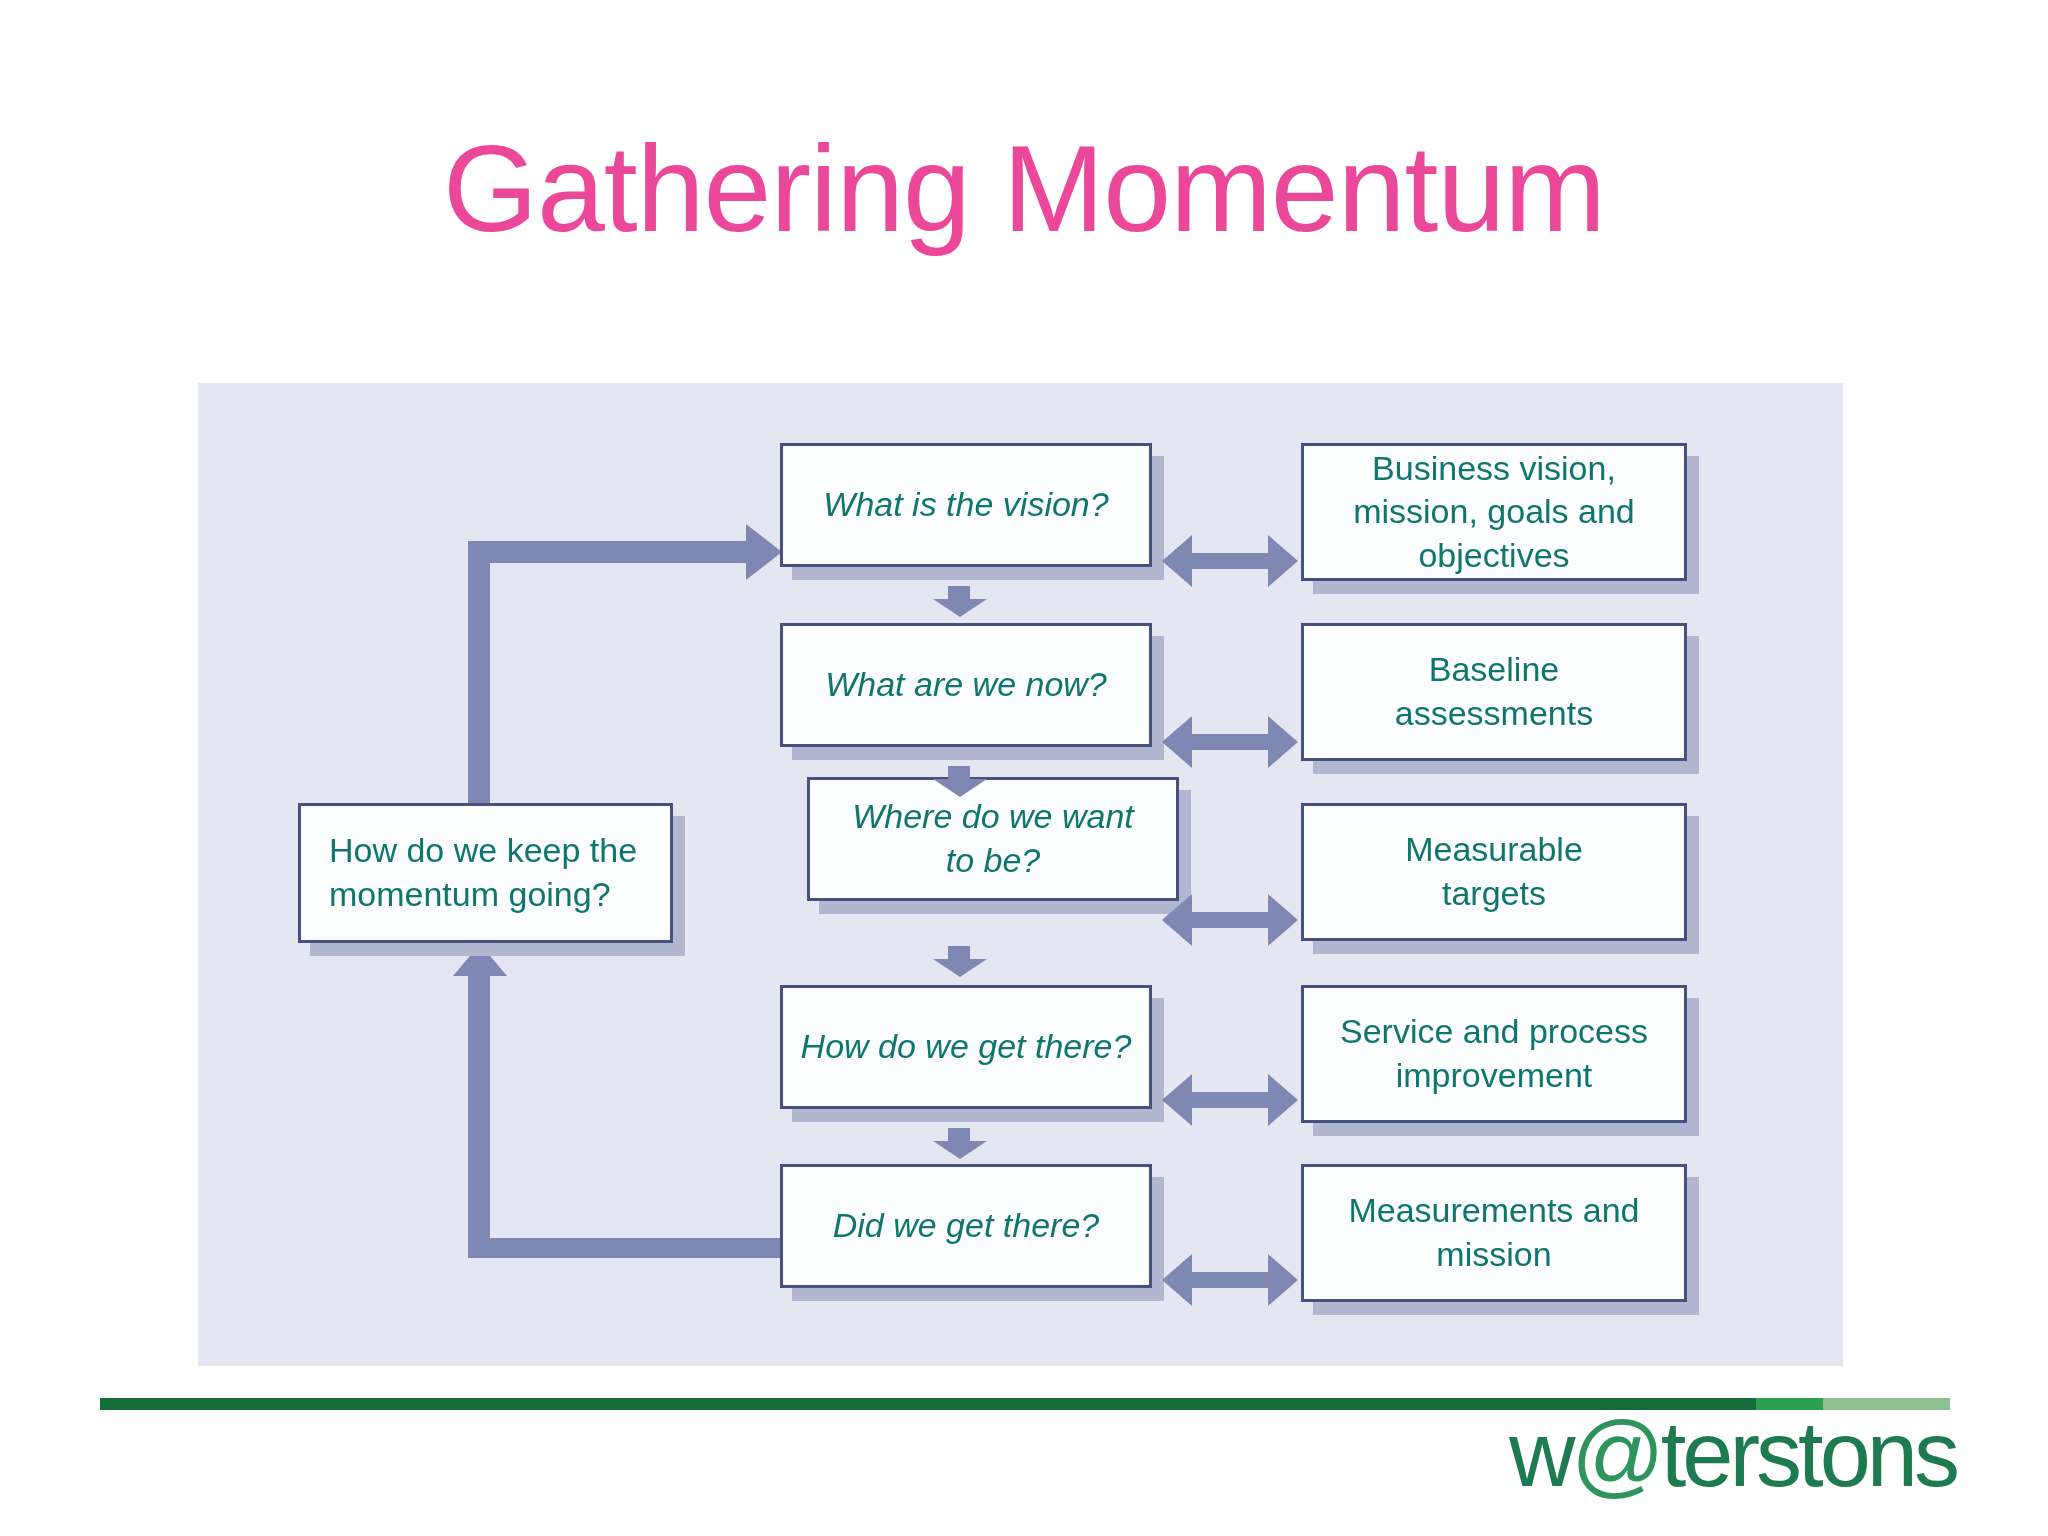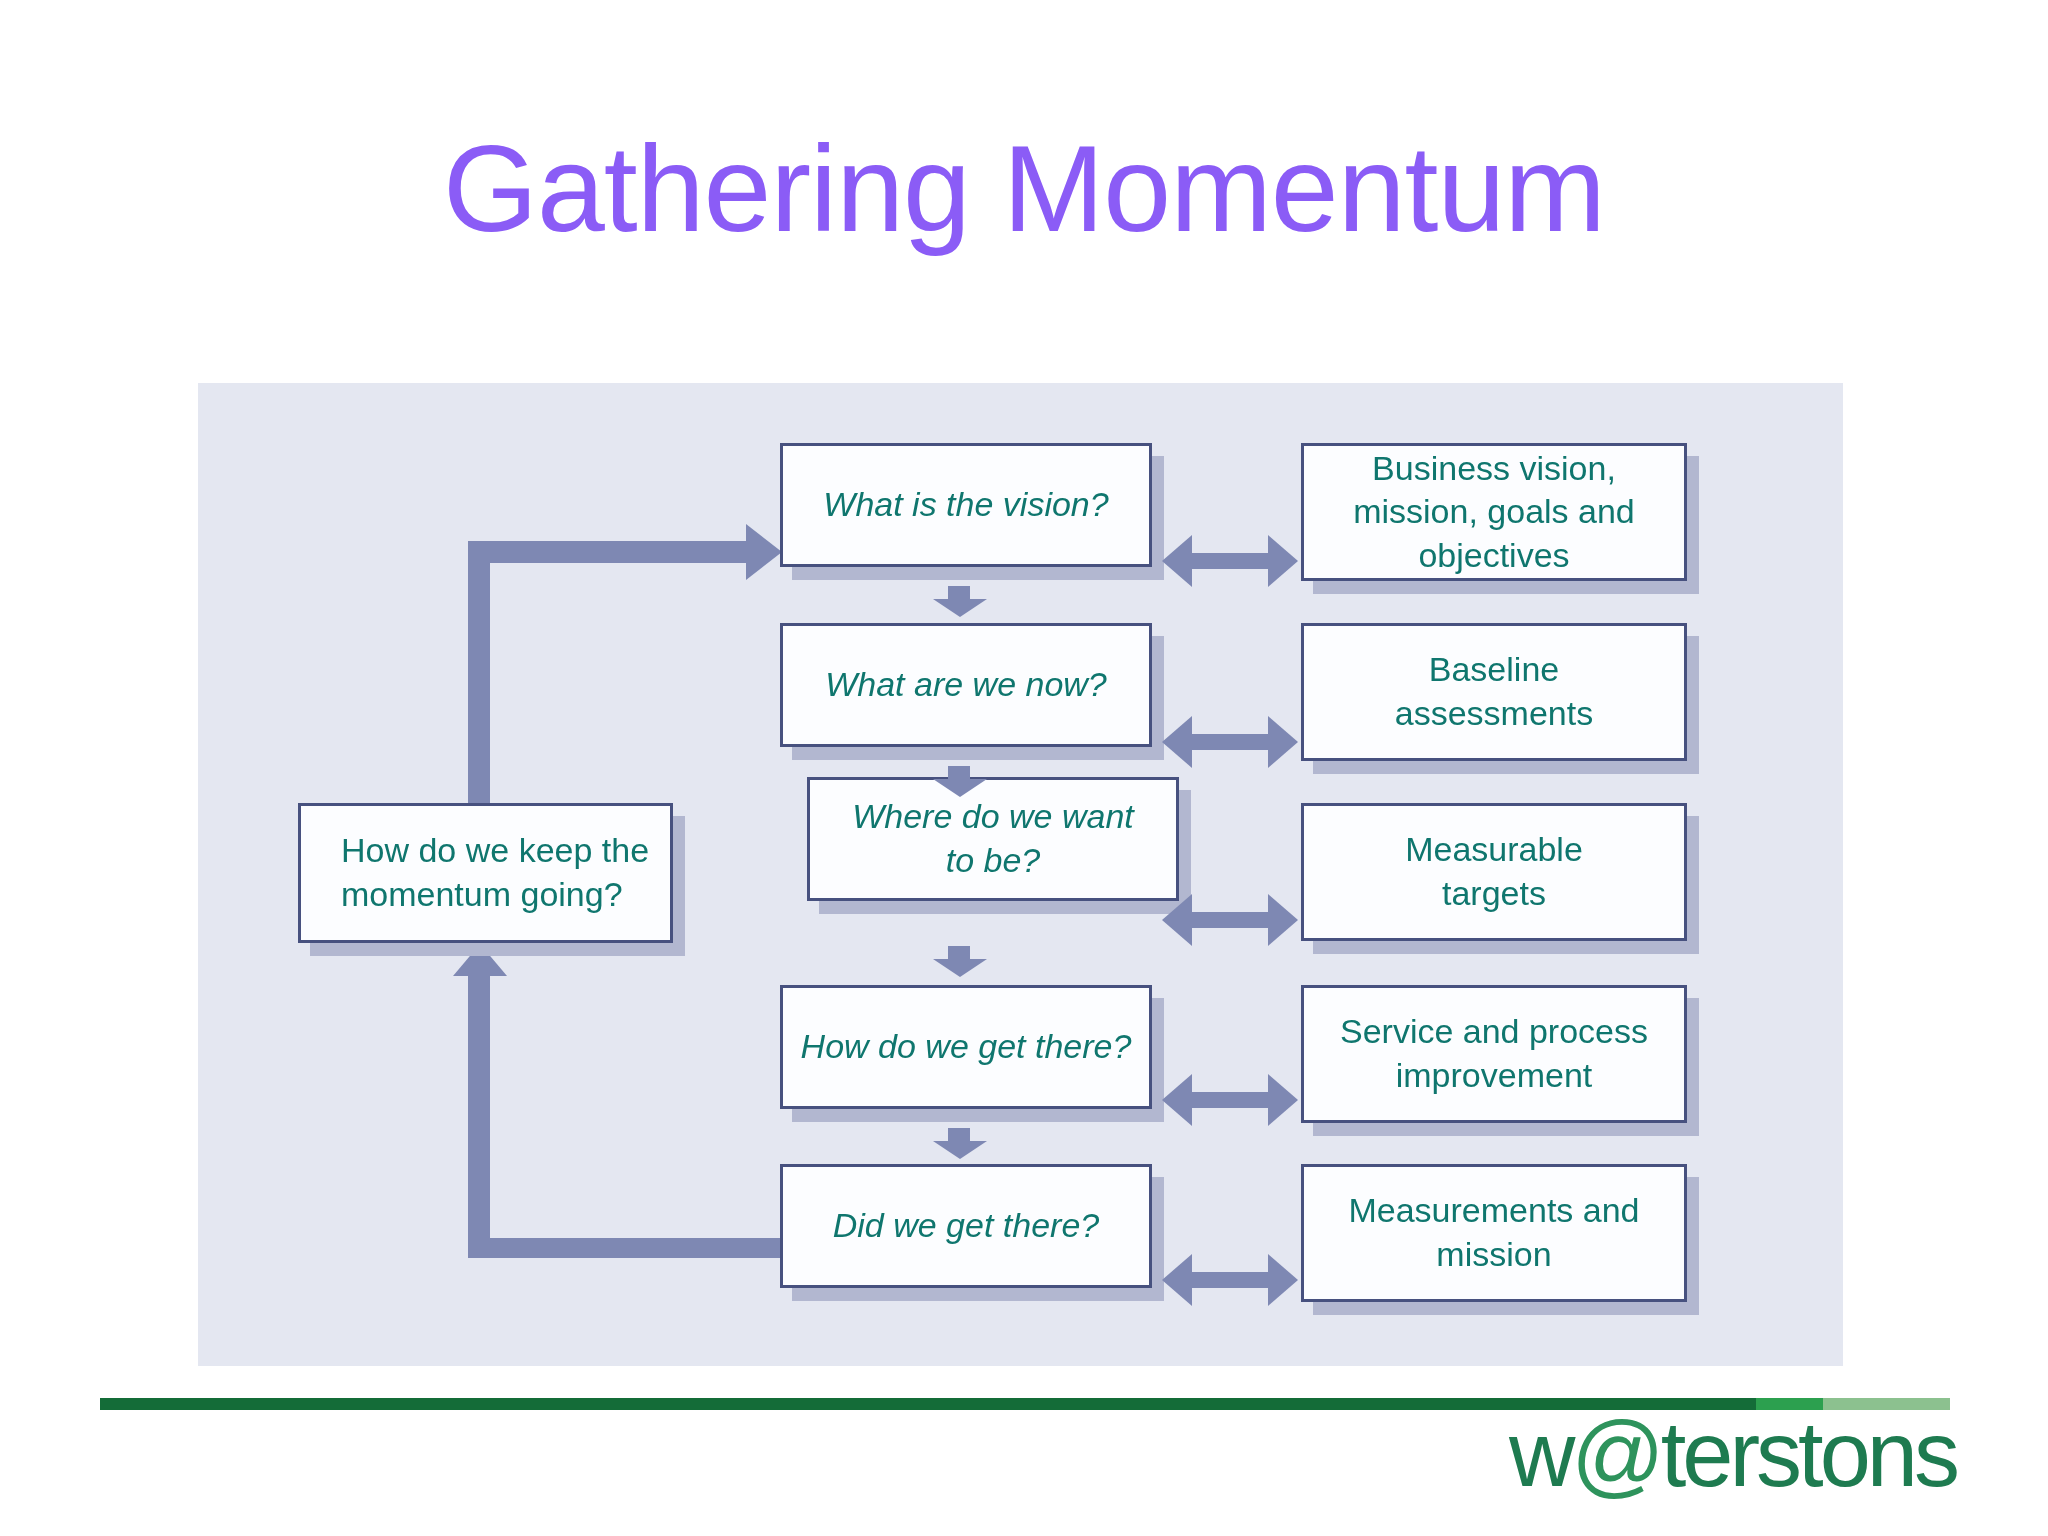--- a/index.html
+++ b/index.html
@@ -2,40 +2,40 @@
 <html><head>
 <meta charset="utf-8">
 <style>
   html,body{margin:0;padding:0;background:#ffffff;}
   .slide{
     position:relative;width:2048px;height:1536px;background:#ffffff;overflow:hidden;
     font-family:"Liberation Sans", sans-serif;
   }
   .title{
     position:absolute;top:86px;left:0;width:100%;
-    text-align:center;font-size:122px;font-weight:normal;color:#8b5cf6;
+    text-align:center;font-size:122px;font-weight:normal;color:#ec4899;
     letter-spacing:-1px;line-height:1;margin-top:42px;
   }
   .panel{
     position:absolute;left:198px;top:383px;width:1645px;height:983px;
     background:#e4e7f1;
   }
   .box{
     position:absolute;box-sizing:border-box;
     background:#fcfdff;border:3px solid #47517f;
     box-shadow:12px 13px 0 #b2b7d0;
     display:flex;align-items:center;justify-content:center;
     text-align:center;white-space:pre-line;
     color:#0f766e;font-size:34px;line-height:1.28;font-weight:normal;
   }
   .qbox{left:780px;width:372px;height:124px;font-style:italic;}
   .obox{left:1301px;width:386px;height:138px;}
   .kbox{
     left:298px;top:803px;width:375px;height:140px;
-    justify-content:flex-start;text-align:left;padding-left:40px;
+    justify-content:flex-start;text-align:left;padding-left:28px;
   }
   
   .darrow{position:absolute;left:933px;width:54px;height:32px;}
   .darrow .stub{position:absolute;left:15px;top:0;width:22px;height:13px;background:#7e88b3;}
   .darrow .head{
     position:absolute;left:0;top:13px;width:0;height:0;
     border-left:27px solid transparent;border-right:27px solid transparent;
     border-top:18px solid #7e88b3;
   }
   

